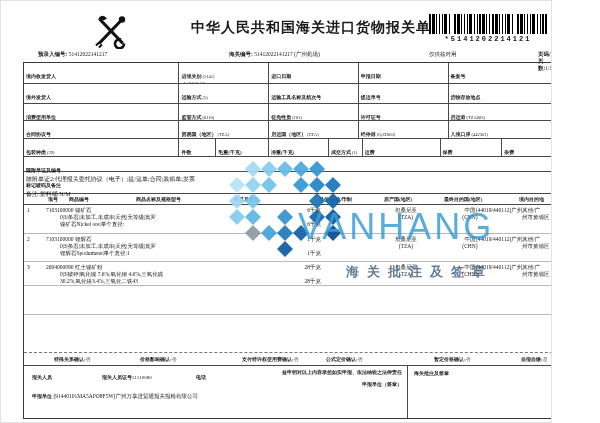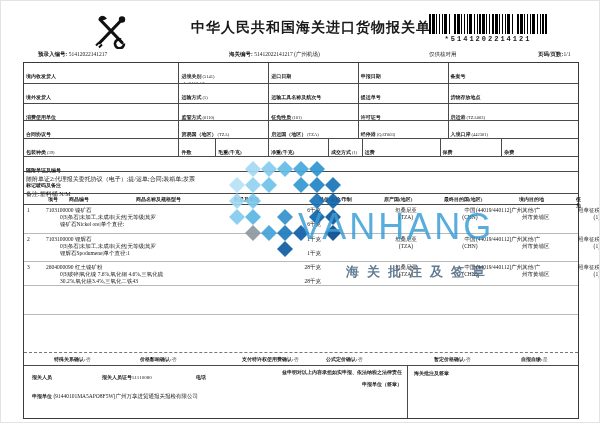--- a/index.html
+++ b/index.html
@@ -1,16 +1,16 @@
 <!DOCTYPE html>
 <html><head>
 <meta charset="utf-8">
 <style>
   html,body{margin:0;padding:0;background:#fff;}
-  #page{position:relative;width:600px;height:423px;background:#fff;overflow:hidden;
+  #page{position:relative;width:552px;height:423px;background:#fff;overflow:hidden;
         font-family:"Liberation Serif","DejaVu Serif",serif;color:#1a1a1a;
         box-sizing:border-box;border:1px solid #e3e3e3;padding-left:44px;}
   .abs{position:absolute;}
   
   .doc-title{left:190px;top:18px;width:240px;text-align:center;font-size:14px;font-weight:bold;letter-spacing:1px;}
   .barcode{left:428px;top:13px;width:118px;height:20px;
     background:repeating-linear-gradient(90deg,#000 0 1.5px,#fff 1.5px 2.5px,#000 2.5px 5.5px,#fff 5.5px 7px,#000 7px 8px,#fff 8px 10px,#000 10px 10.8px,#fff 10.8px 12.6px);}
   .barcode-num{left:426px;top:34px;width:122px;text-align:center;font-family:Liberation Mono, monospace;font-size:7px;letter-spacing:2px;font-weight:bold;}
   .subhead{top:50px;font-size:5.5px;}
   .subhead b{font-size:5.5px;}

